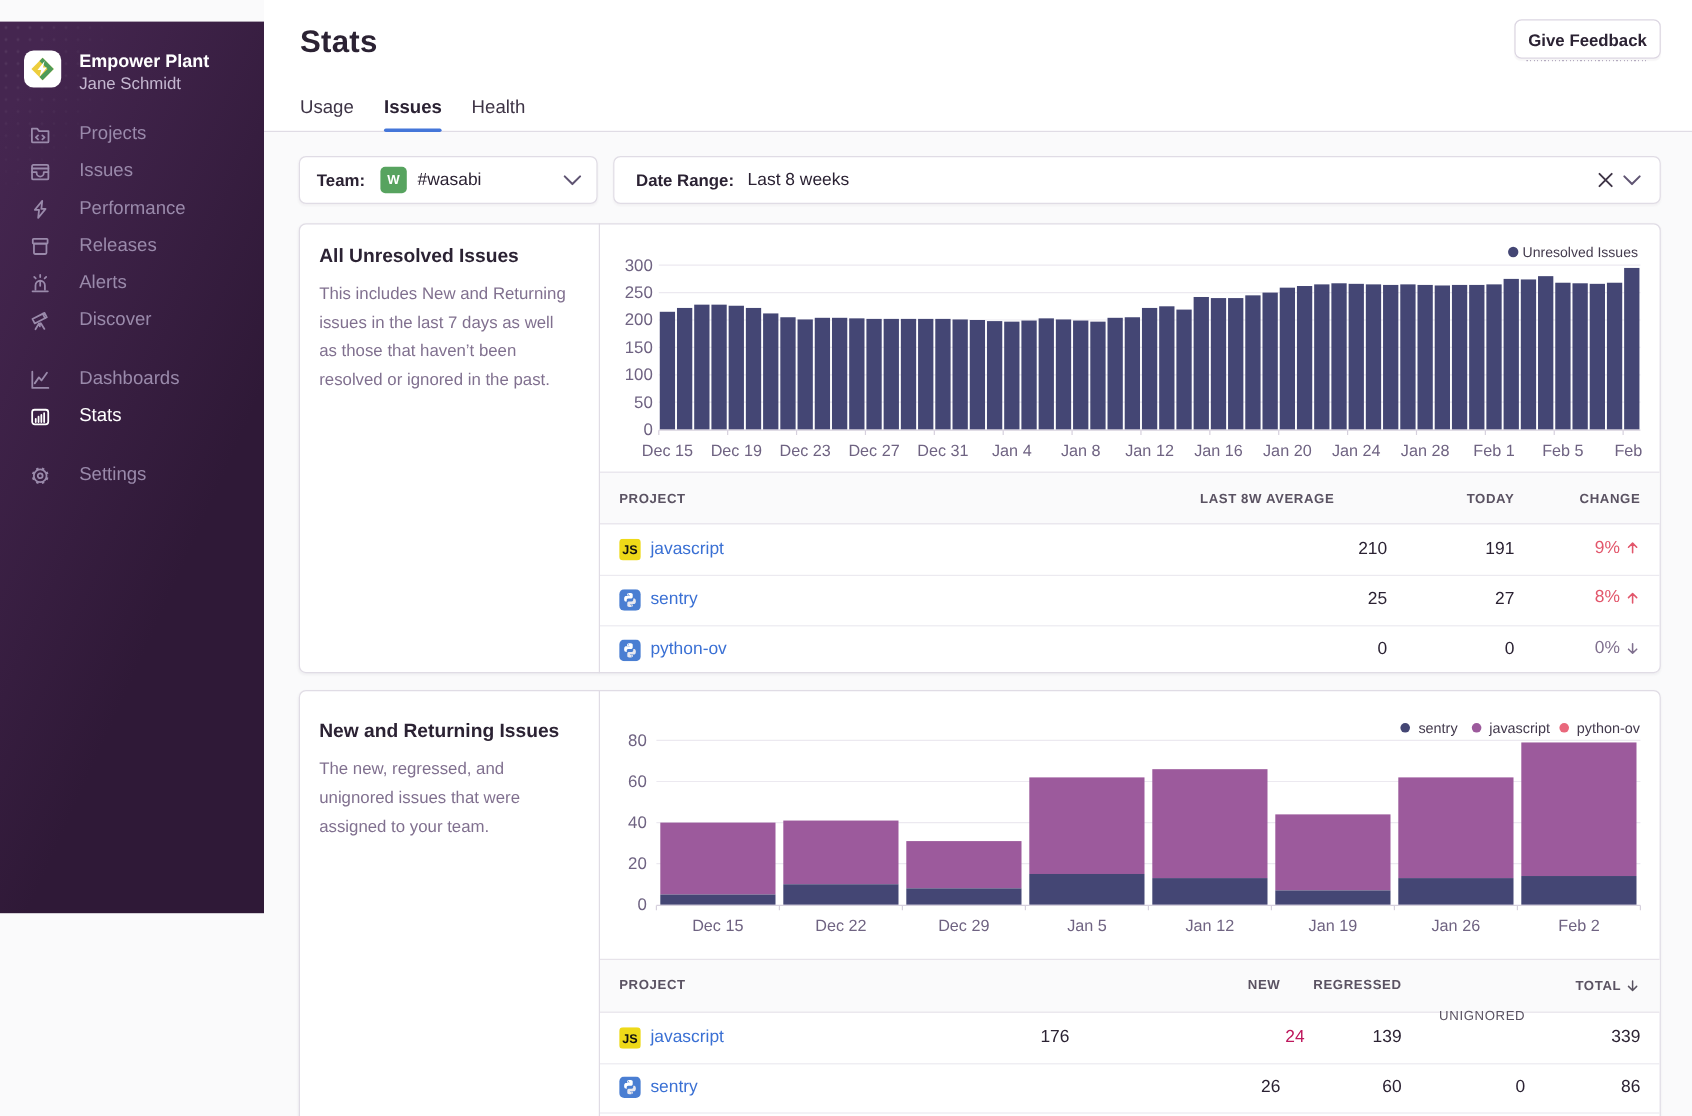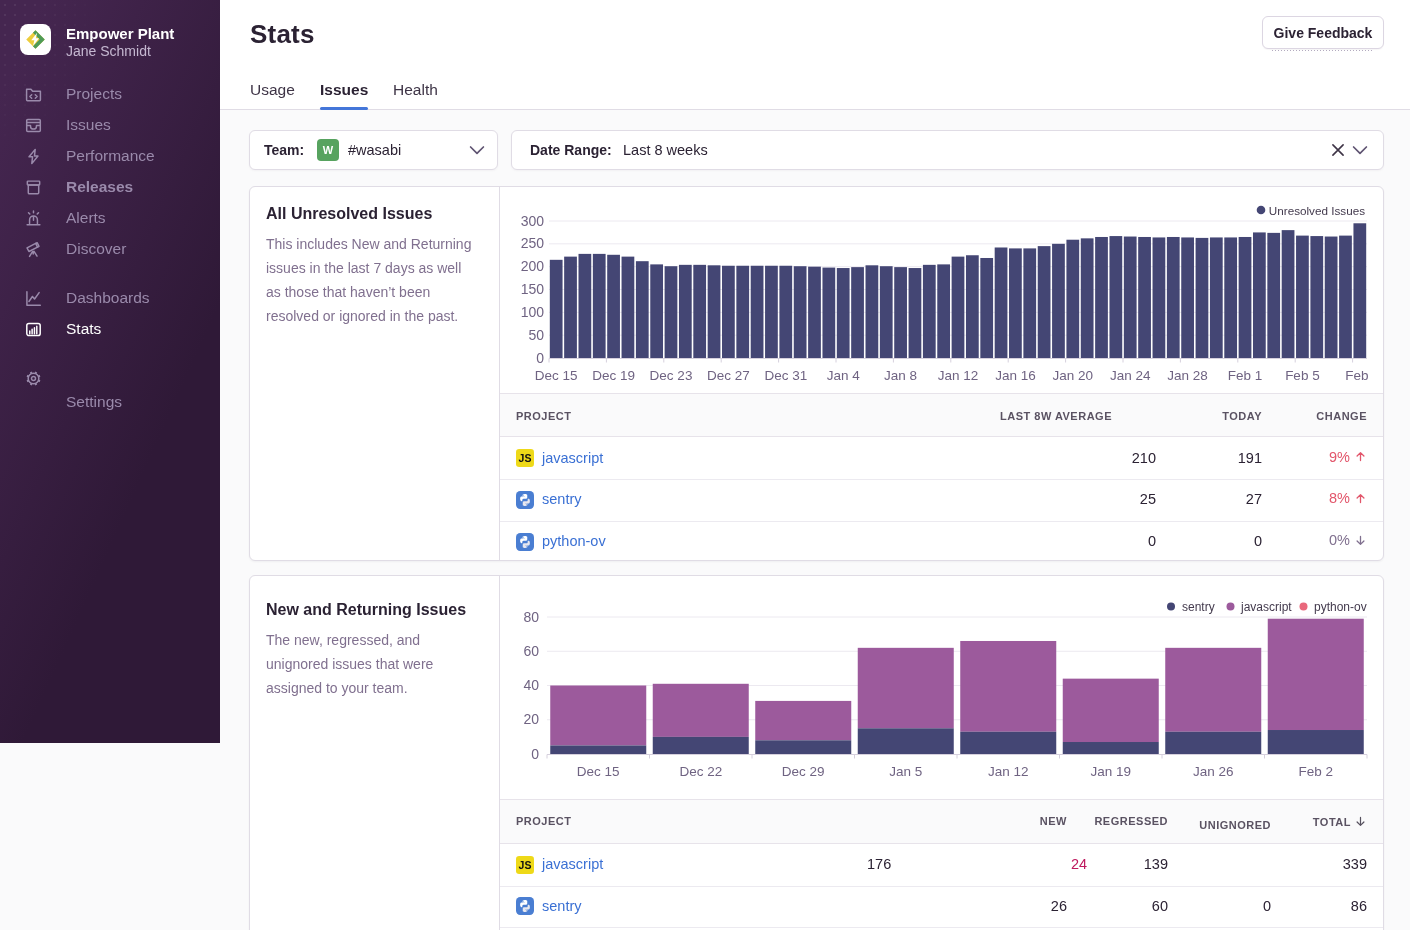--- a/index.html
+++ b/index.html
@@ -240,21 +240,21 @@
     <text x="682.0" y="35.8" font-size="12" fill="#433a4d" font-family="Liberation Sans, sans-serif">sentry</text>
     <circle cx="730.5" cy="31.5" r="4" fill="#9c5a9c"></circle>
     <text x="741.0" y="35.8" font-size="12" fill="#433a4d" font-family="Liberation Sans, sans-serif">javascript</text>
     <circle cx="803.5" cy="31.5" r="4" fill="#e9687c"></circle>
     <text x="814.0" y="35.8" font-size="12" fill="#433a4d" font-family="Liberation Sans, sans-serif">python-ov</text>
   </svg>
 <div class="abs" style="left:500px;top:798.5px;width:883px;height:45.5px;background:#fafafb;border-top:1px solid #e7e3ea;border-bottom:1px solid #e7e3ea"></div>
 <div class="abs" style="left:516px;top:815px;font-size:11px;font-weight:bold;letter-spacing:.5px;color:#5a5262">PROJECT</div>
 <div class="abs" style="left:867px;top:815px;width:200px;text-align:right;font-size:11px;font-weight:bold;letter-spacing:.5px;color:#5a5262">NEW</div>
 <div class="abs" style="left:968px;top:815px;width:200px;text-align:right;font-size:11px;font-weight:bold;letter-spacing:.5px;color:#5a5262">REGRESSED</div>
-<div class="abs" style="left:1071px;top:819px;width:200px;text-align:right;font-size:11px;font-weight:bold;letter-spacing:.5px;color:#5a5262">UNIGNORED</div>
+<div class="abs" style="left:1071px;top:841px;width:200px;text-align:right;font-size:11px;font-weight:normal;letter-spacing:.5px;color:#5a5262">UNIGNORED</div>
 <div class="abs" style="left:1167px;top:815px;width:200px;display:flex;justify-content:flex-end;align-items:center;font-size:11px;font-weight:bold;letter-spacing:.5px;color:#5a5262">TOTAL<svg width="13" height="13" viewBox="0 0 16 16" style="margin-left:3px">
       <path d="M8 3v9.4M3.8 8.6 8 12.8l4.2-4.2" fill="none" stroke="#57515f" stroke-width="1.5" stroke-linecap="round" stroke-linejoin="round"></path>
     </svg></div>
 <div class="abs" style="left:516px;top:855.8px;width:18px;height:18px"><svg width="18" height="18" viewBox="0 0 18 18">
       <rect width="18" height="18" rx="3.2" fill="#eed918"></rect>
       <text x="9" y="13" font-size="10.5" font-weight="bold" fill="#111111" text-anchor="middle" font-family="Liberation Sans, sans-serif">JS</text>
     </svg></div>
 <div class="abs" style="left:542px;top:856.3px;font-size:14.5px;color:#3a70d4">javascript</div>
 <div class="abs" style="left:867px;top:856.3px;width:200px;text-align:left;font-size:14.5px;color:#2b2233">176</div>
 <div class="abs" style="left:968px;top:856.3px;width:200px;text-align:right;font-size:14.5px;color:#2b2233">139</div>
@@ -265,21 +265,21 @@
       <rect width="18" height="18" rx="4.2" fill="#4a7ed2"></rect>
       <path d="M8.9 3.1c-2.4 0-2.3 1.05-2.3 1.05l.01 1.09h2.34v.33H5.67s-1.57-.18-1.57 2.3c0 2.48 1.37 2.39 1.37 2.39h.82V9.12s-.04-1.37 1.35-1.37h2.32s1.3.02 1.3-1.26V4.37s.2-1.27-2.36-1.27zM7.61 3.84a.42.42 0 1 1 0 .84.42.42 0 0 1 0-.84z" fill="#ffffff"></path>
       <path d="M9.1 14.9c2.4 0 2.3-1.05 2.3-1.05l-.01-1.09H9.05v-.33h3.28s1.57.18 1.57-2.3c0-2.48-1.37-2.39-1.37-2.39h-.82v1.14s.04 1.37-1.35 1.37H8.04s-1.3-.02-1.3 1.26v2.12s-.2 1.27 2.36 1.27zm1.29-.73a.42.42 0 1 1 0-.84.42.42 0 0 1 0 .84z" fill="#e8e8ef"></path>
     </svg></div>
 <div class="abs" style="left:542px;top:897.9px;font-size:14.5px;color:#3a70d4">sentry</div>
 <div class="abs" style="left:867px;top:897.9px;width:200px;text-align:right;font-size:14.5px;color:#2b2233">26</div>
 <div class="abs" style="left:968px;top:897.9px;width:200px;text-align:right;font-size:14.5px;color:#2b2233">60</div>
 <div class="abs" style="left:1071px;top:897.9px;width:200px;text-align:right;font-size:14.5px;color:#2b2233">0</div>
 <div class="abs" style="left:1167px;top:897.9px;width:200px;text-align:right;font-size:14.5px;color:#2b2233">86</div>
 <div class="abs" style="left:500px;top:927.2px;width:883px;height:1px;background:#eceaf0"></div>
-<div class="abs" style="left:0;top:0;width:220px;height:743px;background:linear-gradient(294.17deg,#2f1937 35.57%,#452650 92.42%);z-index:5">
+<div class="abs" style="left:0;top:18px;width:220px;height:743px;background:linear-gradient(294.17deg,#2f1937 35.57%,#452650 92.42%);z-index:5">
     <div class="abs" style="left:0;top:0;width:200px;height:300px;background-image:radial-gradient(rgba(255,255,255,0.08) 1px, transparent 1.5px);background-size:10px 10px;-webkit-mask-image:radial-gradient(170px 250px at 0 0,#000 5%,transparent 62%)"></div>
     <div class="abs" style="left:20px;top:24px;width:31px;height:31px;background:#fff;border-radius:8px;display:flex;align-items:center;justify-content:center">
       <svg width="21" height="21" viewBox="0 0 31 31">
         <path d="M15.5 1.8 29.2 15.5 15.5 29.2 1.8 15.5z" fill="#edcd3c"></path>
         <path d="M15.5 1.8 29.2 15.5 15.5 29.2l-3.8-3.8 9.9-9.9-9.9-9.9z" fill="#4e9b58"></path>
         <path d="M17.9 5.6 9.2 16.7h4.6l-2 8.3 8.9-11.4h-4.7z" fill="#ffffff"></path>
       </svg>
     </div>
     <div class="abs" style="left:66px;top:25px;font-size:15px;font-weight:bold;color:#ffffff">Empower Plant</div>
     <div class="abs" style="left:66px;top:43px;font-size:14px;color:#c5b8d1">Jane Schmidt</div>
@@ -294,21 +294,21 @@
       </svg></div>
     <div class="abs" style="left:66px;top:115.5px;font-size:15.5px;color:#9a8aab;font-weight:400;">Issues</div>
     <div class="abs" style="left:25px;top:147.5px;width:17px;height:17px"><svg width="17" height="17" viewBox="0 0 16 16">
         <path d="M9.6 1.3 3.8 8.3h3.3L6.4 14.7l5.8-7.1H8.9z" fill="none" stroke="#9a8aab" stroke-width="1.4" stroke-linecap="round" stroke-linejoin="round"></path>
       </svg></div>
     <div class="abs" style="left:66px;top:146.5px;font-size:15.5px;color:#9a8aab;font-weight:400;">Performance</div>
     <div class="abs" style="left:25px;top:178.5px;width:17px;height:17px"><svg width="17" height="17" viewBox="0 0 16 16">
         <path d="M3.1 5.6h9.8v7.3a.9.9 0 0 1-.9.9H4a.9.9 0 0 1-.9-.9z" fill="none" stroke="#9a8aab" stroke-width="1.4" stroke-linecap="round" stroke-linejoin="round"></path>
         <rect x="2.2" y="2" width="11.6" height="3.6" rx=".6" fill="none" stroke="#9a8aab" stroke-width="1.4" stroke-linecap="round" stroke-linejoin="round"></rect>
       </svg></div>
-    <div class="abs" style="left:66px;top:177.5px;font-size:15.5px;color:#9a8aab;font-weight:700;">Releases</div>
+    <div class="abs" style="left:66px;top:177.5px;font-size:15.5px;color:#9a8aab;font-weight:400;">Releases</div>
     <div class="abs" style="left:25px;top:209.5px;width:17px;height:17px"><svg width="17" height="17" viewBox="0 0 16 16">
         <path d="M4.3 12.6V9.3a3.7 3.7 0 1 1 7.4 0v3.3" fill="none" stroke="#9a8aab" stroke-width="1.4" stroke-linecap="round" stroke-linejoin="round"></path>
         <path d="M2 13.9h12M8 6.4v3.2M8 1v1.7M3.3 2.6l1.2 1.2M12.7 2.6l-1.2 1.2" fill="none" stroke="#9a8aab" stroke-width="1.4" stroke-linecap="round" stroke-linejoin="round"></path>
       </svg></div>
     <div class="abs" style="left:66px;top:208.5px;font-size:15.5px;color:#9a8aab;font-weight:400;">Alerts</div>
     <div class="abs" style="left:25px;top:240.5px;width:17px;height:17px"><svg width="17" height="17" viewBox="0 0 16 16">
         <path d="M1.9 6.4 11.4 1.6l1.8 3.5L3.7 9.9z" fill="none" stroke="#9a8aab" stroke-width="1.4" stroke-linecap="round" stroke-linejoin="round"></path>
         <path d="M10 2.3l1.8 3.5M7 10l-2.7 4.5M8.5 9.7l2.8 4.5M7.8 9.9l-.1 2.3" fill="none" stroke="#9a8aab" stroke-width="1.4" stroke-linecap="round" stroke-linejoin="round"></path>
       </svg></div>
     <div class="abs" style="left:66px;top:239.5px;font-size:15.5px;color:#9a8aab;font-weight:400;">Discover</div>
@@ -320,14 +320,14 @@
     <div class="abs" style="left:25px;top:320.5px;width:17px;height:17px"><svg width="17" height="17" viewBox="0 0 16 16">
         <rect x="1.7" y="2.3" width="12.6" height="11.4" rx="2" fill="none" stroke="#ffffff" stroke-width="1.4" stroke-linecap="round" stroke-linejoin="round"></rect>
         <path d="M4.5 12V9.4M6.7 12V7.8M8.9 12V6.4M11.1 12V5" fill="none" stroke="#ffffff" stroke-width="1.4" stroke-linecap="round" stroke-linejoin="round"></path>
       </svg></div>
     <div class="abs" style="left:66px;top:319.5px;font-size:15.5px;color:#ffffff;">Stats</div>
     <div class="abs" style="left:25px;top:369.5px;width:17px;height:17px"><svg width="17" height="17" viewBox="0 0 16 16">
         <circle cx="8" cy="8" r="5" fill="none" stroke="#9a8aab" stroke-width="1.4" stroke-linecap="round" stroke-linejoin="round"></circle>
         <circle cx="8" cy="8" r="1.9" fill="none" stroke="#9a8aab" stroke-width="1.4" stroke-linecap="round" stroke-linejoin="round"></circle>
         <path d="M12.62 9.91 L14.10 10.53 M9.91 12.62 L10.53 14.10 M6.09 12.62 L5.47 14.10 M3.38 9.91 L1.90 10.53 M3.38 6.09 L1.90 5.47 M6.09 3.38 L5.47 1.90 M9.91 3.38 L10.53 1.90 M12.62 6.09 L14.10 5.47" stroke="#9a8aab" stroke-width="2" fill="none"></path>
       </svg></div>
-    <div class="abs" style="left:66px;top:368.5px;font-size:15.5px;color:#9a8aab;font-weight:400;margin-top:24px;">Settings</div>
+    <div class="abs" style="left:66px;top:368.5px;font-size:15.5px;color:#9a8aab;font-weight:400;">Settings</div>
   </div>
 
 </body></html>

